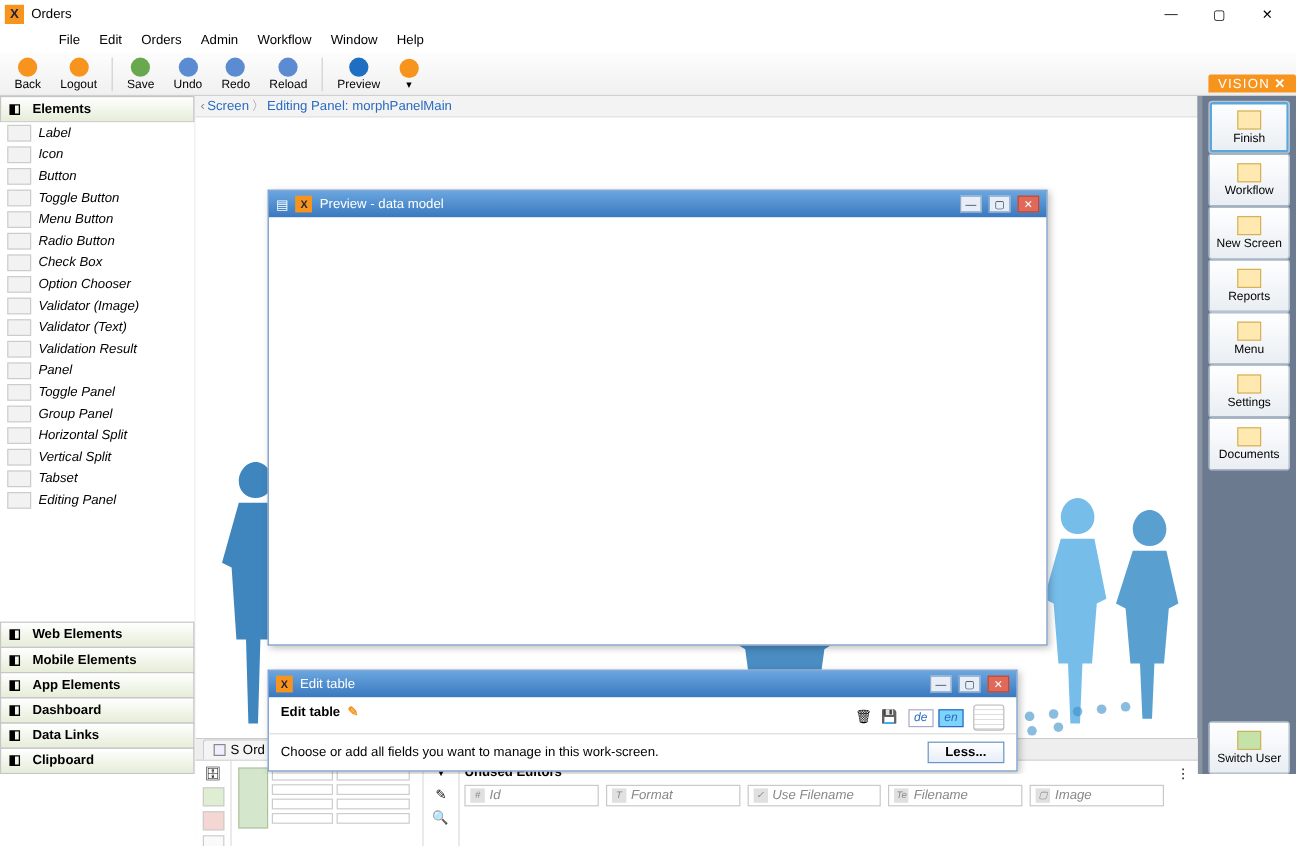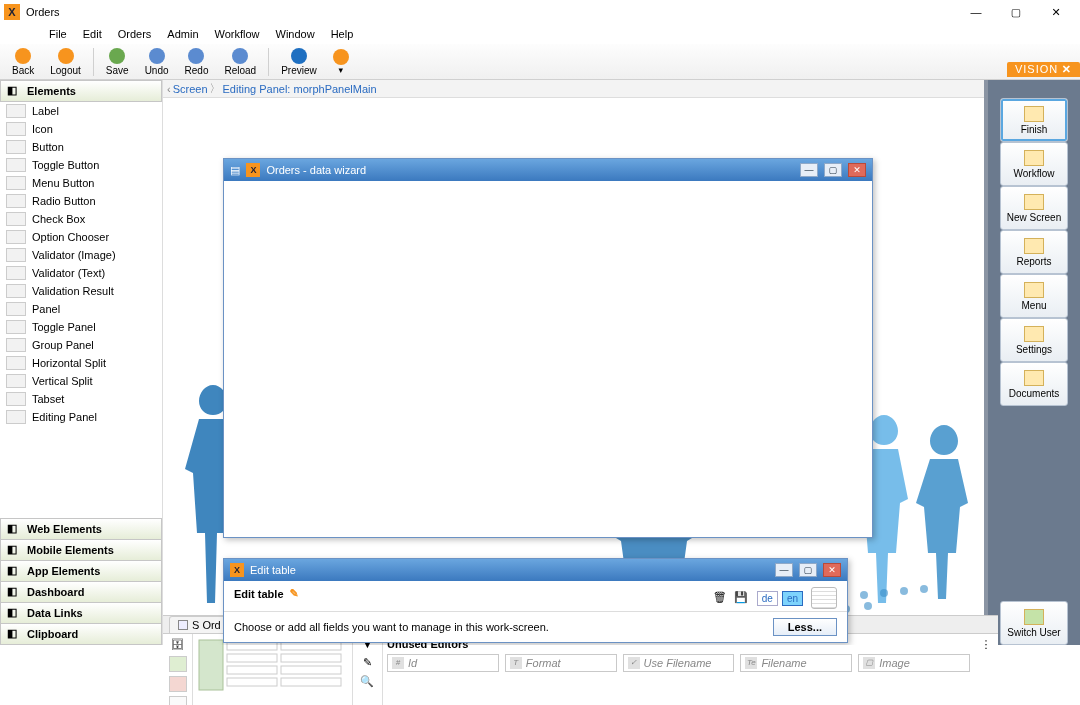--- a/index.html
+++ b/index.html
@@ -20,33 +20,33 @@
 .tbtn { display: flex; flex-direction: column; align-items: center; justify-content: center; padding: 0 8px; height: 34px; cursor: pointer; }
 .tbtn .ticon { width: 16px; height: 16px; border-radius: 50%; }
 .tbtn .tlabel { font-size: 10px; margin-top: 1px; }
 .tsep { width: 1px; height: 28px; background: #d0d0d0; margin: 0 4px; }
 
 
 .mainrow { display: flex; height: 565px; }
 .leftcol { width: 163px; border-right: 1px solid #ddd; display: flex; flex-direction: column; background: #fff; }
 .accordion-header { background: linear-gradient(#fff,#e6edd8); border: 1px solid #c6c6c6; padding: 3px 6px; font-weight: bold; cursor: pointer; display: flex; align-items: center; gap: 6px; }
 .acc-icon { width: 14px; height: 14px; display:inline-block; }
-.elements-list { flex: 1; overflow-y: auto; background: #fff; }
+.elements-list { flex: 1; overflow-y: auto; background: #fff; font-style: italic; }
 .el-item { display: flex; align-items: center; gap: 6px; padding: 2px 6px; cursor: pointer; }
 .el-icon { width: 20px; height: 14px; background: #f2f2f2; border: 1px solid #ccc; font-size: 8px; display: flex; align-items: center; justify-content: center; color: #557; }
 .acc-stack { }
 .acc-stack .accordion-header { margin-top: -1px; }
 
 .centercol { flex: 1; position: relative; background: #fff; }
 .breadcrumb { height: 18px; background: #f3f3f3; border-bottom: 1px solid #ddd; display: flex; align-items: center; padding: 0 4px; gap: 2px; font-size: 10px; }
 .bc-item { color: #2a6bc1; cursor: pointer; }
 .bc-sep { color: #888; }
 .canvas { position: absolute; top: 18px; left: 0; right: 0; bottom: 0; background: #fff; overflow: hidden; }
 
-.rightcol { width: 96px; background: #6b7a8e; border-left: 4px solid #8a94a3; padding-top: 18px; display:flex; flex-direction:column; align-items:center; gap:6px; position:relative; }
+.rightcol { width: 82px; background: #6b7a8e; border-left: 4px solid #8a94a3; padding-top: 4px; display:flex; flex-direction:column; align-items:center; gap:6px; position:relative; }
 .vision-tab { position:absolute; top:-18px; right:0; background:#f7941e; color:#fff; font-size:9px; padding:1px 8px; border-radius:2px 2px 0 0; letter-spacing:1px;}
 .rt-btn { width: 68px; height: 44px; background: linear-gradient(#fff,#e9eef3); border: 1px solid #b7c3d2; border-radius: 3px; display:flex; flex-direction:column; align-items:center; justify-content:center; cursor:pointer; }
 .rt-btn.active { box-shadow: inset 0 0 0 2px #5aa7e0; }
 .rt-btn .ri { width:20px; height:16px; background:#ffe9b0; border:1px solid #d4b15a; }
 .rt-btn .rl { font-size:10px; margin-top:2px; }
 .rt-spacer { flex:1; }
 
 
 .bottomstrip { position:absolute; left:163px; right:82px; bottom:0; height:90px; border-top:1px solid #ccc; background:#f7f7f7; display:flex; flex-direction:column; }
 .bs-tabs { height:22px; display:flex; align-items:flex-end; gap:2px; padding-left:6px; background:#eee; border-bottom:1px solid #ccc;}
@@ -74,21 +74,21 @@
 
 .dlg { position:absolute; background:#fff; }
 .dlg .hdr { padding:6px 10px 2px; }
 .dlg .hdr h2 { font-size:14px; font-weight:bold; display:flex; align-items:center; gap:6px; }
 .dlg .hdr .pencil { color:#f7941e; }
 .dlg .sub { padding:0 10px 8px; color:#333; }
 .dlg .hr { border-top:1px solid #ddd; }
 .dlg .sec { padding:6px 10px; display:flex; justify-content:space-between; align-items:center; }
 .dlg .less-btn { padding:2px 14px; border:1px solid #6b92c4; background:linear-gradient(#fff,#e6eef8); font-weight:bold; cursor:pointer; }
 
-.lang { display:flex; gap:4px; align-items:flex-end; }
+.lang { display:flex; gap:4px; align-items:flex-end;font-style:italic; }
 .lang span { padding:1px 4px; border:1px solid #aac; cursor:pointer; font-size:10px; color:#2a6bc1;}
 .lang span.active { border:1px solid #2a6bc1; background:#7dd3fc; }
 .cal-icon { width:26px; height:22px; background: repeating-linear-gradient(#fff,#fff 3px,#ddd 3px,#ddd 4px); border:1px solid #bbb; border-radius:3px;}
 .smallicon { width:14px;height:14px; display:inline-block; }
 
 
 .silhouettes { position:absolute; left:0; right:0; bottom:0; top:0; pointer-events:none; z-index:0;}
 .silhouettes svg { position:absolute; }
 
 .over { position:relative; z-index:5; }
@@ -303,21 +303,21 @@
               <circle cx="162" cy="84" r="4"></circle>
               <circle cx="184" cy="81" r="4"></circle>
             </g>
           </svg>
       </div>
 
       <div class="win-outer over" style="left:60px; top:60px; width:650px; height:380px;">
         <div class="win-title">
           <span>▤</span>
           <span class="xicon">X</span>
-          <span class="t">Orders - data wizard</span>
+          <span class="t">Preview - data model</span>
           <span class="wb">—</span>
           <span class="wb">▢</span>
           <span class="wb close">✕</span>
         </div>
       </div>
 
       <div class="win-outer dlg over" style="left:60px; top:80px; width:625px;">
         <div class="win-title">
           <span class="xicon">X</span>
           <span class="t">Edit table</span>

